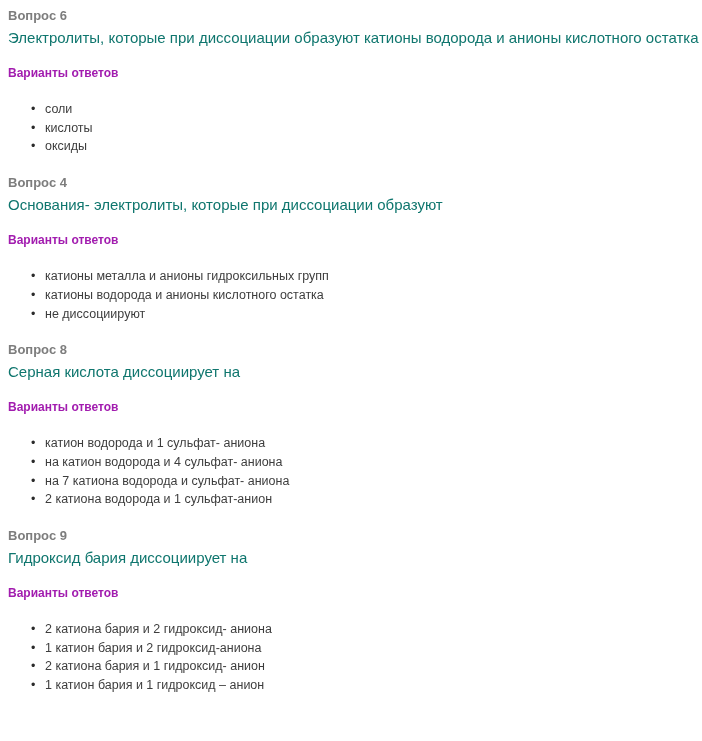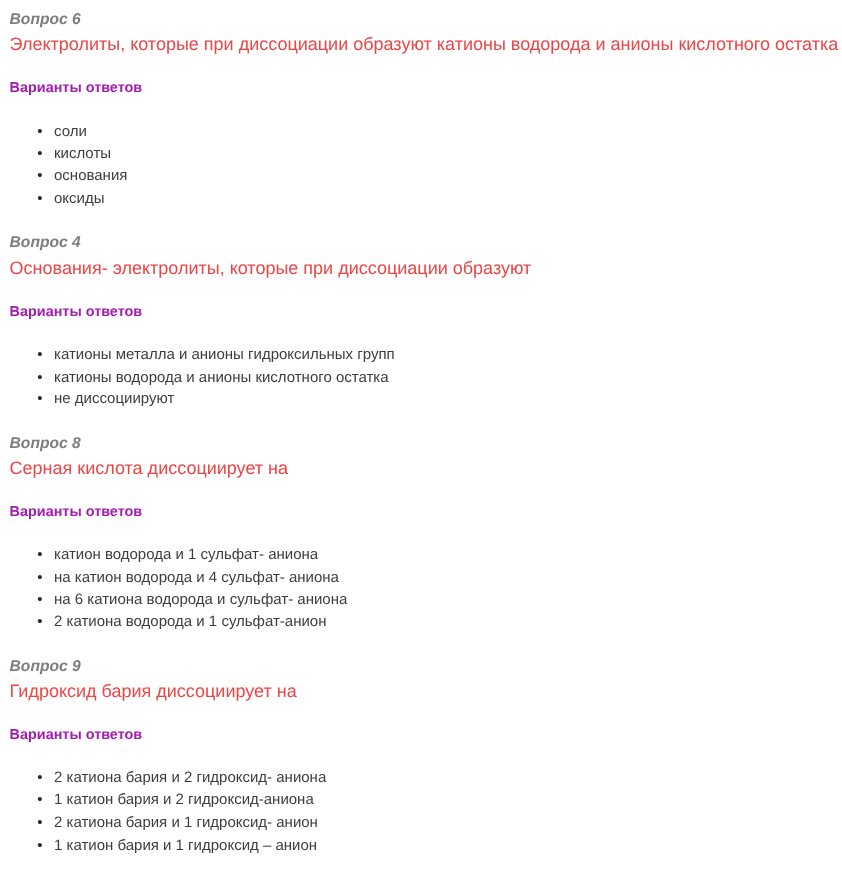--- a/index.html
+++ b/index.html
@@ -17,26 +17,25 @@
   }
   .question-block {
     margin-bottom: 19px;
   }
   .q-number {
     font-size: 13px;
     line-height: 16px;
     font-weight: bold;
     color: #7d7d7d;
     margin: 0;
-    font-style: italic;
   }
   .q-text {
     font-size: 15px;
     line-height: 21px;
-    color: #ef4444;
+    color: #0f766e;
     margin: 3px 0 0 0;
     max-width: 694px;
   }
   .answers-label {
     font-size: 12px;
     line-height: 15px;
     font-weight: bold;
     color: #a21caf;
     margin: 18px 0 0 0;
   }
@@ -66,21 +65,20 @@
 
 <main>
 
   <section class="question-block">
     <h2 class="q-number">Вопрос 6</h2>
     <p class="q-text">Электролиты, которые при диссоциации образуют катионы водорода и анионы кислотного остатка</p>
     <div class="answers-label">Варианты ответов</div>
     <ul class="options">
       <li>соли</li>
       <li>кислоты</li>
-      <li>основания</li>
       <li>оксиды</li>
     </ul>
   </section>
 
   <section class="question-block">
     <h2 class="q-number">Вопрос 4</h2>
     <p class="q-text">Основания- электролиты, которые при диссоциации образуют</p>
     <div class="answers-label">Варианты ответов</div>
     <ul class="options">
       <li>катионы металла и анионы гидроксильных групп</li>
@@ -89,21 +87,21 @@
     </ul>
   </section>
 
   <section class="question-block">
     <h2 class="q-number">Вопрос 8</h2>
     <p class="q-text">Серная кислота диссоциирует на</p>
     <div class="answers-label">Варианты ответов</div>
     <ul class="options">
       <li>катион водорода и 1 сульфат- аниона</li>
       <li>на катион водорода и 4 сульфат- аниона</li>
-      <li>на 6 катиона водорода и сульфат- аниона</li>
+      <li>на 7 катиона водорода и сульфат- аниона</li>
       <li>2 катиона водорода и 1 сульфат-анион</li>
     </ul>
   </section>
 
   <section class="question-block">
     <h2 class="q-number">Вопрос 9</h2>
     <p class="q-text">Гидроксид бария диссоциирует на</p>
     <div class="answers-label">Варианты ответов</div>
     <ul class="options">
       <li>2 катиона бария и 2 гидроксид- аниона</li>

